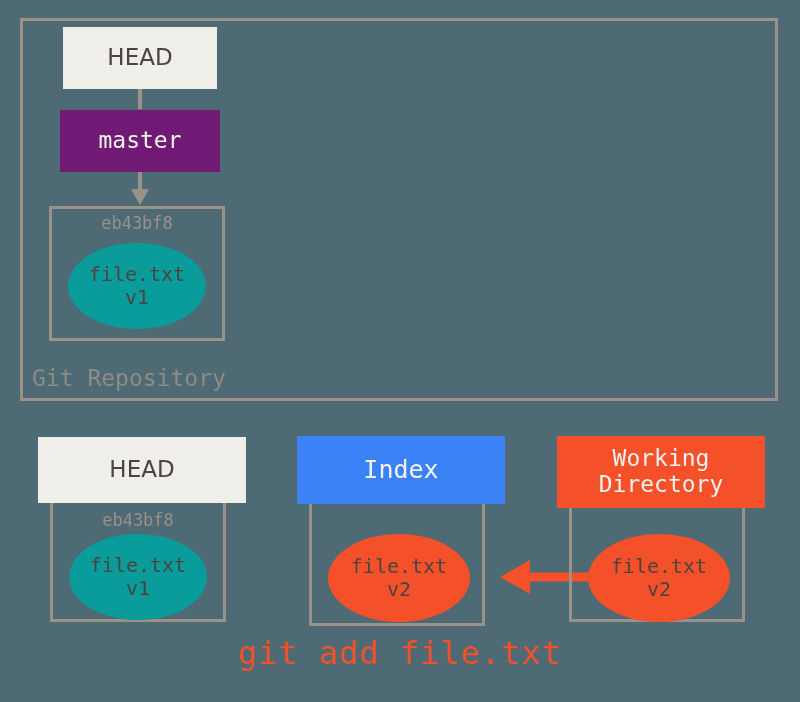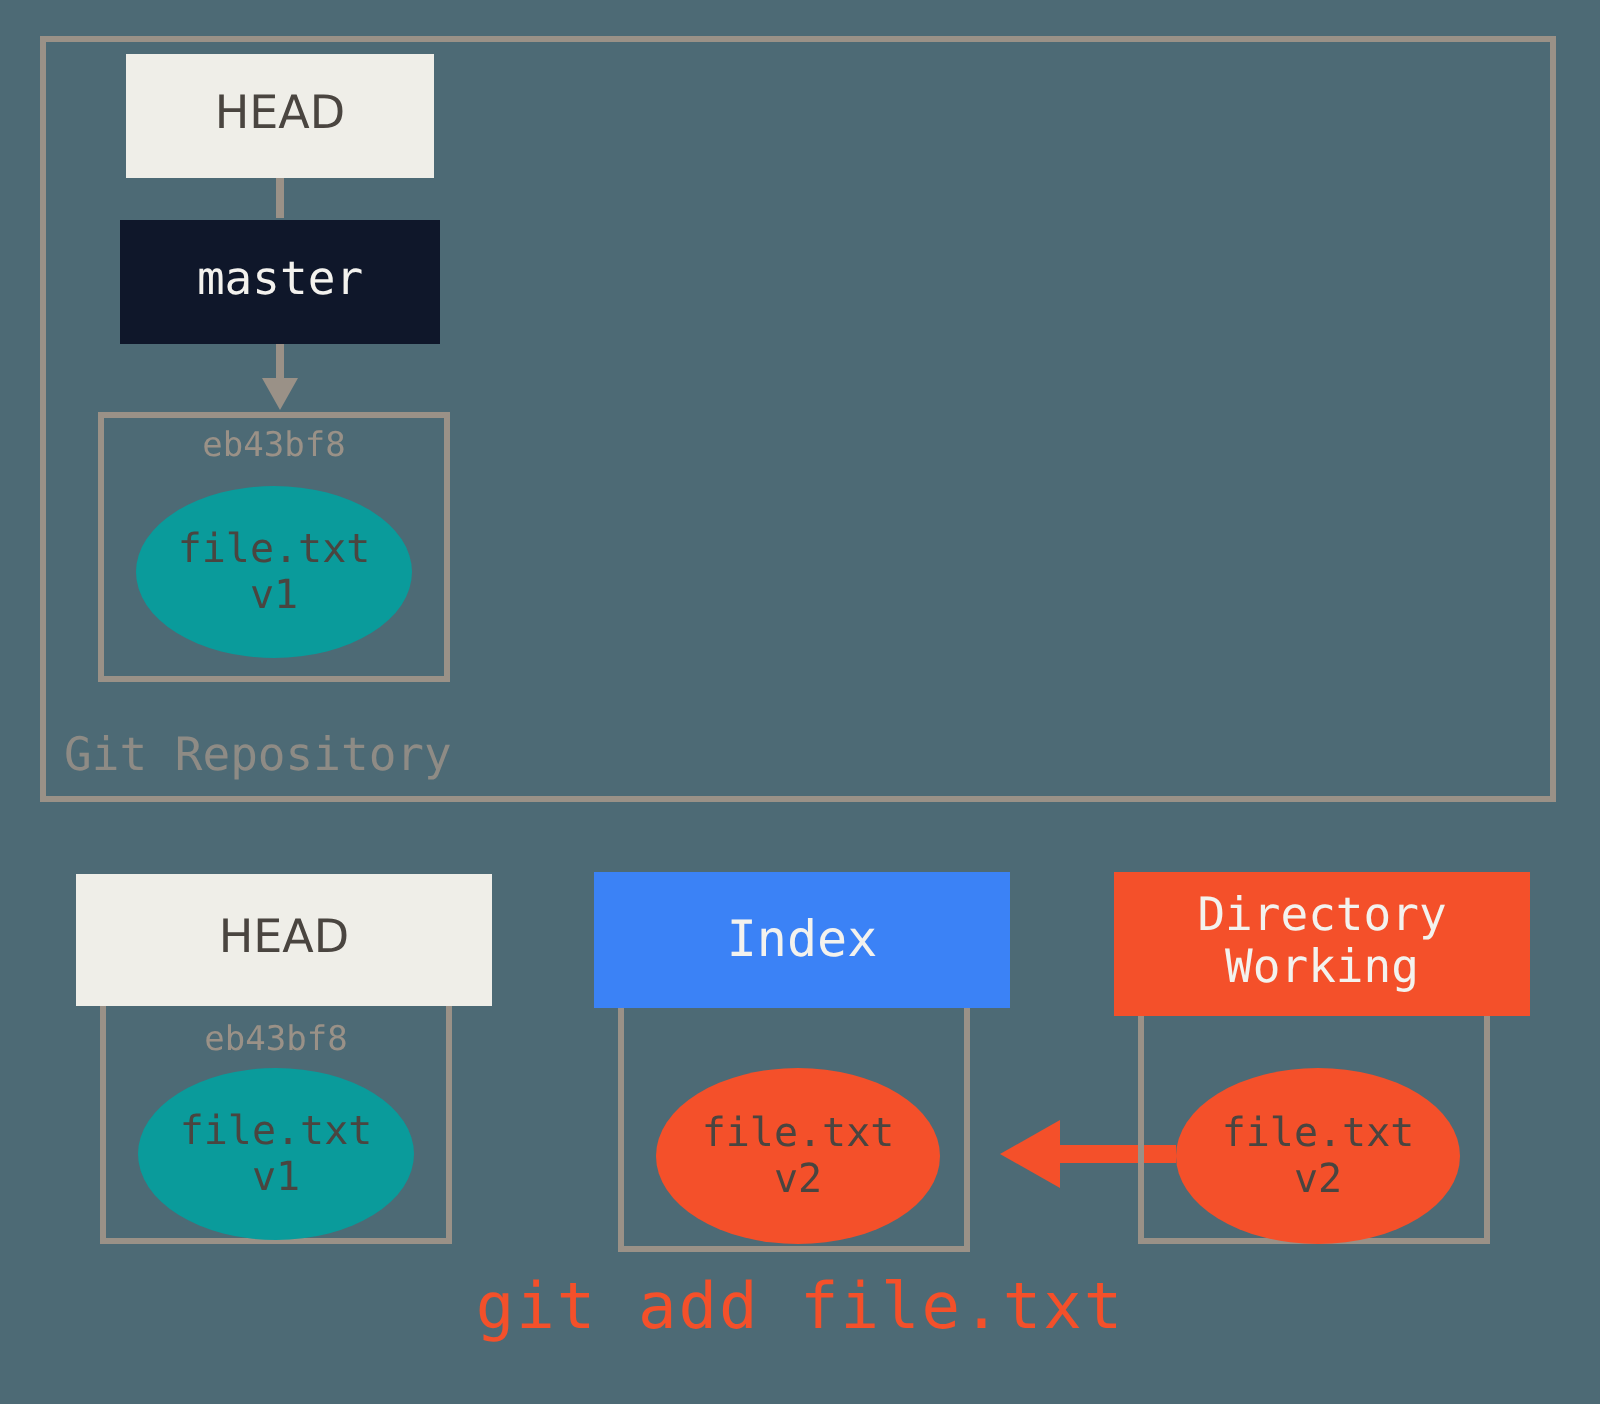--- a/index.html
+++ b/index.html
@@ -62,21 +62,21 @@
     left: 63px; top: 27px;
     width: 154px; height: 62px;
     background: #efeee8;
     color: #4a4540;
     font-family: "DejaVu Sans", "Liberation Sans", sans-serif;
     font-size: 23px;
   }
   .master-box {
     left: 60px; top: 110px;
     width: 160px; height: 62px;
-    background: #0f172a;
+    background: #701a75;
     color: #f3f2ee;
     font-size: 23px;
   }
 
   .commit-frame-top {
     left: 49px; top: 206px;
     width: 176px; height: 135px;
   }
   .sha-top {
     position: absolute;
@@ -226,22 +226,22 @@
   <div class="box index-box">Index</div>
   <div class="ellipse ellipse-index">
     <div>
       <div>file.txt</div>
       <div>v2</div>
     </div>
   </div>
 
   <div class="frame frame-wd no-top"></div>
   <div class="box wd-box">
+    <div>Working</div>
     <div>Directory</div>
-    <div>Working</div>
   </div>
   <div class="ellipse ellipse-wd">
     <div>
       <div>file.txt</div>
       <div>v2</div>
     </div>
   </div>
 
   <svg class="arrow-svg" style="left:0; top:0;" width="800" height="702">
     <line x1="588" y1="577" x2="528" y2="577" stroke="#f4502a" stroke-width="9"></line>

